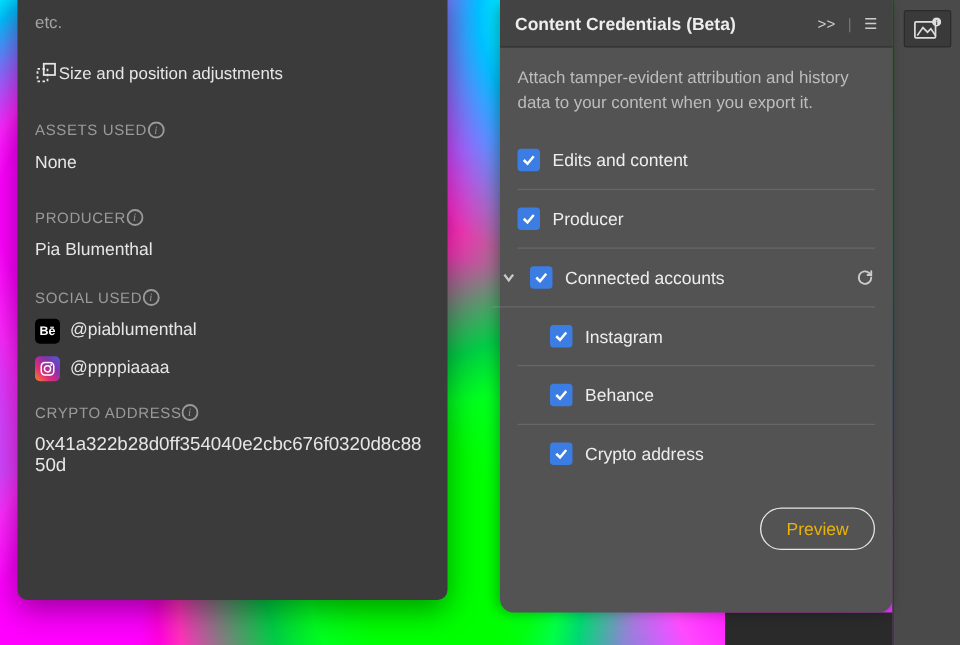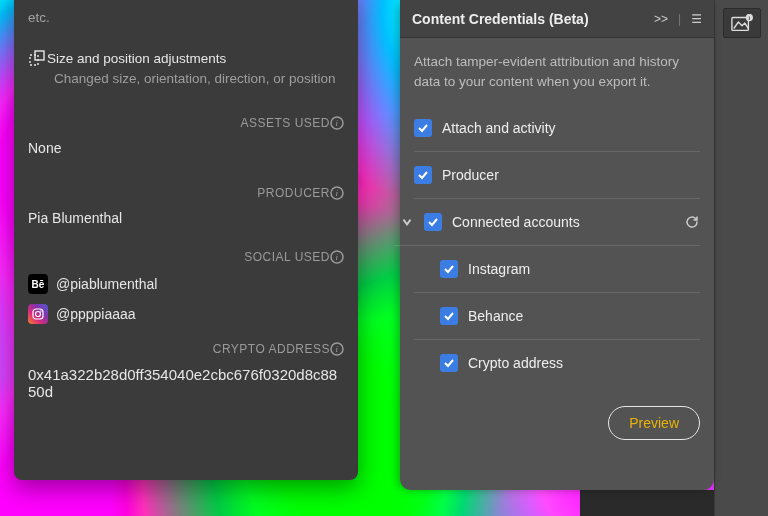--- a/index.html
+++ b/index.html
@@ -31,30 +31,30 @@
     font-size: 13.5px;
     padding: 0 14px;
     box-shadow: 0 8px 24px rgba(0,0,0,0.4);
     overflow: hidden;
   }
   .pad-top { height: 20px; }
   .trunc { color: #a3a3a3; font-size: 13.5px; }
   .adj-row { display: flex; align-items: center; gap: 1px; margin-top: 24px;}
   .adj-sub { color: #9e9e9e; margin-left: 26px; margin-top: 4px; }
   .section-head {
-    display: flex; justify-content: flex-end; align-items: center;
+    display: flex; justify-content: flex-start; align-items: center;
     color: #9a9a9a; font-size: 12px; letter-spacing: 0.5px;
     margin-top: 30px; margin-bottom: 10px;
   }
   .social-head { margin-top: 24px; }
   .val { color: #e6e6e6; font-size: 14px; }
   .info-icon { width: 14px; height: 14px; }
   .info-icon circle { fill:none; stroke:#9a9a9a; stroke-width:1.5;}
   .info-icon text { fill:#9a9a9a; font-size:9px; font-family:Georgia,serif; font-style:italic;}
-  .social-row { display: flex; align-items: center; gap: 8px; margin-bottom: 10px; font-size: 14px; }
+  .social-row { display: flex; align-items: flex-start; gap: 8px; margin-bottom: 10px; font-size: 14px; }
   .social-badge {
     width: 20px; height: 20px; border-radius: 4px;
     display:flex; align-items:center; justify-content:center;
     font-size:10px; font-weight:bold; color:#fff;
   }
   .be { background:#000; }
   .ig { background: linear-gradient(45deg,#f58529,#dd2a7b,#8134af,#515bd4); }
   .crypto-head { margin-top: 18px; }
   .crypto-val { font-size: 15px; word-break: break-all; }
 
@@ -141,21 +141,20 @@
   <div class="pad-top"></div>
   <div class="trunc">etc.</div>
 
   <div class="adj-row">
     <svg width="18" height="18" viewBox="0 0 18 18">
       <rect x="2" y="6" width="8" height="10" fill="none" stroke="#e6e6e6" stroke-width="1.4" stroke-dasharray="2 2"></rect>
       <rect x="7" y="2" width="9" height="9" fill="none" stroke="#e6e6e6" stroke-width="1.4"></rect>
     </svg>
     <span>Size and position adjustments</span>
   </div>
-  <div class="adj-sub">Changed size, orientation, direction, or position</div>
 
   <div class="section-head">
     <span>ASSETS USED</span>
     <svg class="info-icon" viewBox="0 0 14 14">
         <circle cx="7" cy="7" r="6"></circle>
         <text x="7" y="10" text-anchor="middle">i</text>
       </svg>
   </div>
   <div class="val">None</div>
 
@@ -211,21 +210,21 @@
   </div>
   <div class="rp-body">
     <div class="rp-desc">Attach tamper-evident attribution and history data to your content when you export it.</div>
 
     <div class="rp-item">
       <span class="chk">
           <svg viewBox="0 0 12 12">
             <polyline points="2,6 5,9 10,3" fill="none" stroke="#fff" stroke-width="2"></polyline>
           </svg>
         </span>
-      <span>Attach and activity</span>
+      <span>Edits and content</span>
     </div>
 
     <div class="rp-item">
       <span class="chk">
           <svg viewBox="0 0 12 12">
             <polyline points="2,6 5,9 10,3" fill="none" stroke="#fff" stroke-width="2"></polyline>
           </svg>
         </span>
       <span>Producer</span>
     </div>

